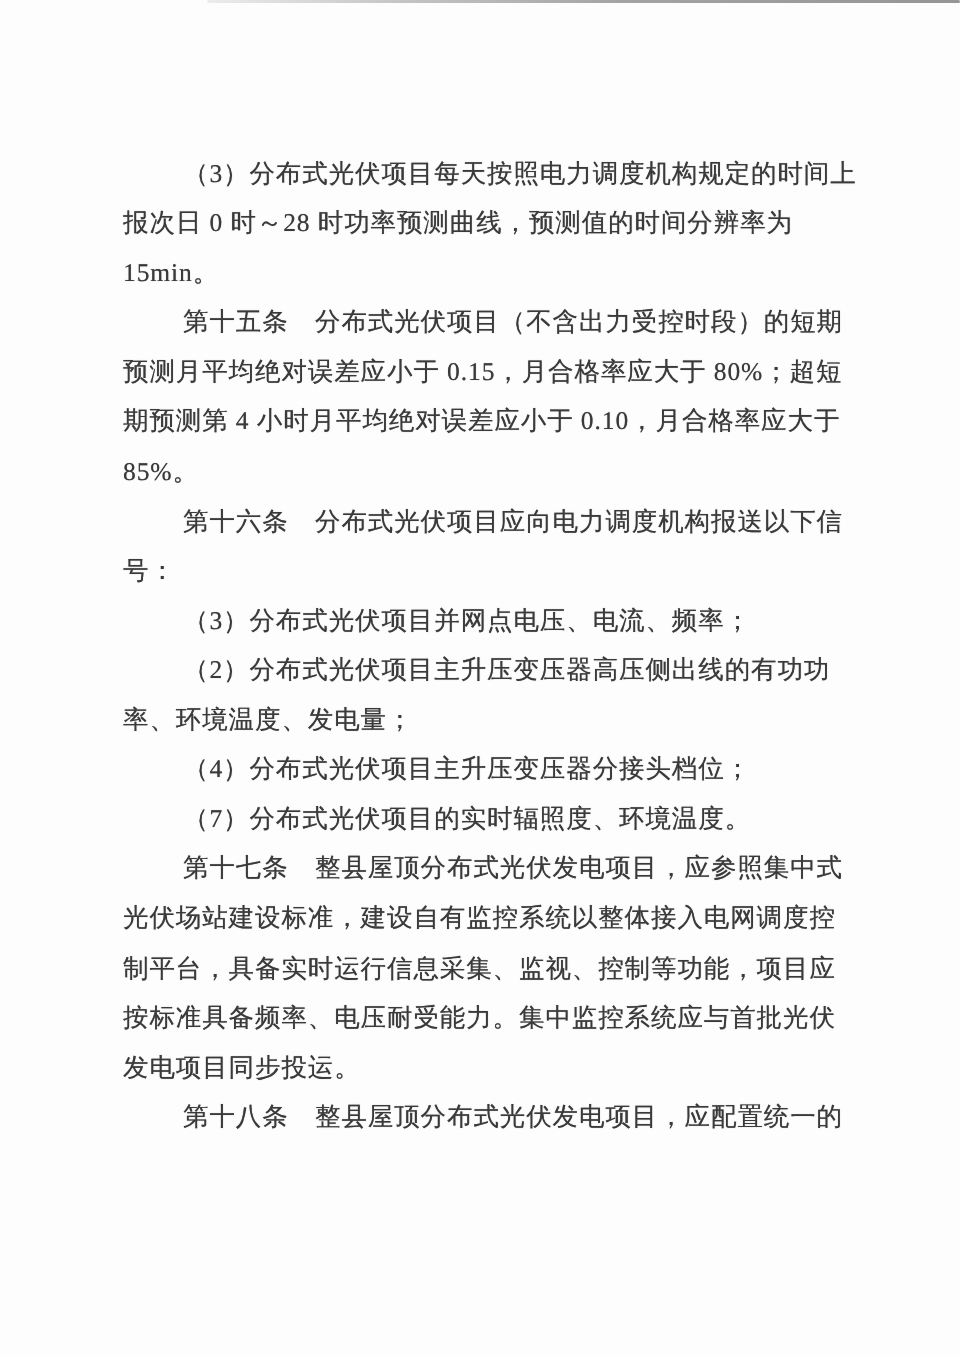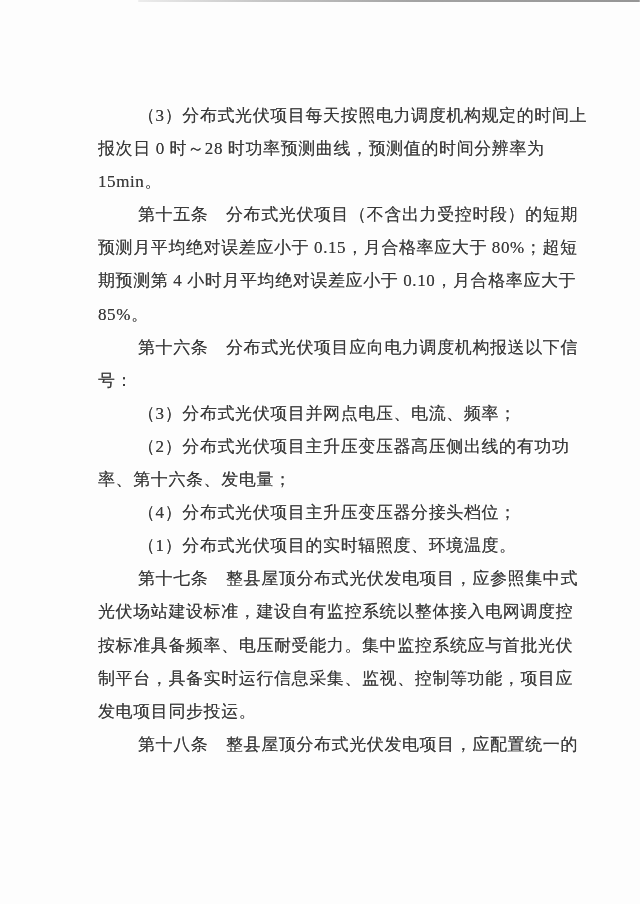--- a/index.html
+++ b/index.html
@@ -36,21 +36,20 @@
     border-radius: 1px;
   }
   .text-block {
     position: absolute;
     left: 82px;
     top: 99px;
     width: 478px;
     color: var(--ink);
     font-size: 17px;
     text-shadow: 0 0 0.5px rgba(58,58,58,0.75);
-    margin-left: 16px;
   }
   .text-line {
     height: 33.1px;
     line-height: 33.1px;
     letter-spacing: 0.6px;
     white-space: nowrap;
   }
   .text-line.indent {
     padding-left: 40px;
   }
@@ -65,23 +64,23 @@
       <div class="text-line">报次日 0 时～28 时功率预测曲线，预测值的时间分辨率为</div>
       <div class="text-line">15min。</div>
       <div class="text-line indent">第十五条　分布式光伏项目（不含出力受控时段）的短期</div>
       <div class="text-line">预测月平均绝对误差应小于 0.15，月合格率应大于 80%；超短</div>
       <div class="text-line">期预测第 4 小时月平均绝对误差应小于 0.10，月合格率应大于</div>
       <div class="text-line">85%。</div>
       <div class="text-line indent">第十六条　分布式光伏项目应向电力调度机构报送以下信</div>
       <div class="text-line">号：</div>
       <div class="text-line indent">（3）分布式光伏项目并网点电压、电流、频率；</div>
       <div class="text-line indent">（2）分布式光伏项目主升压变压器高压侧出线的有功功</div>
-      <div class="text-line">率、第十六条、发电量；</div>
+      <div class="text-line">率、环境温度、发电量；</div>
       <div class="text-line indent">（4）分布式光伏项目主升压变压器分接头档位；</div>
-      <div class="text-line indent">（1）分布式光伏项目的实时辐照度、环境温度。</div>
+      <div class="text-line indent">（7）分布式光伏项目的实时辐照度、环境温度。</div>
       <div class="text-line indent">第十七条　整县屋顶分布式光伏发电项目，应参照集中式</div>
       <div class="text-line">光伏场站建设标准，建设自有监控系统以整体接入电网调度控</div>
+      <div class="text-line">制平台，具备实时运行信息采集、监视、控制等功能，项目应</div>
       <div class="text-line">按标准具备频率、电压耐受能力。集中监控系统应与首批光伏</div>
-      <div class="text-line">制平台，具备实时运行信息采集、监视、控制等功能，项目应</div>
       <div class="text-line">发电项目同步投运。</div>
       <div class="text-line indent">第十八条　整县屋顶分布式光伏发电项目，应配置统一的</div>
     </div>
 </div>
 
 </body></html>

